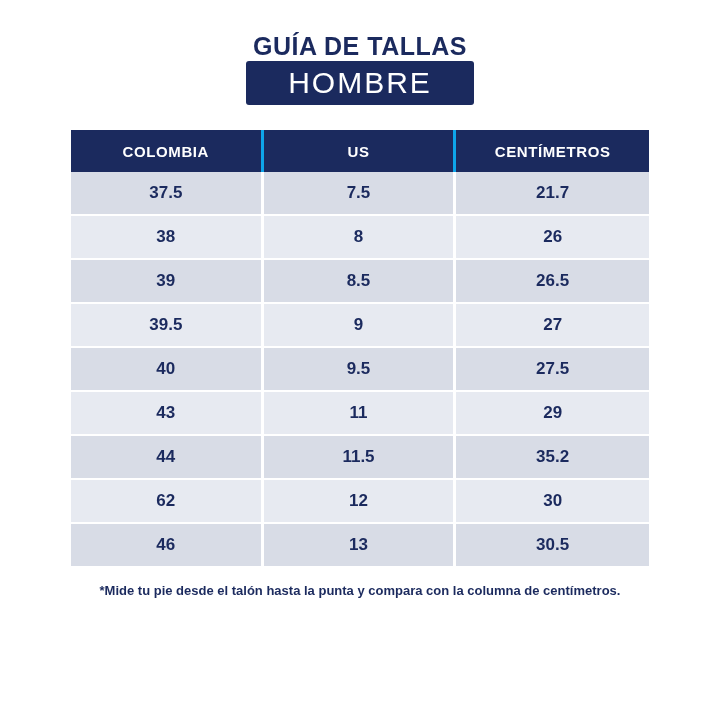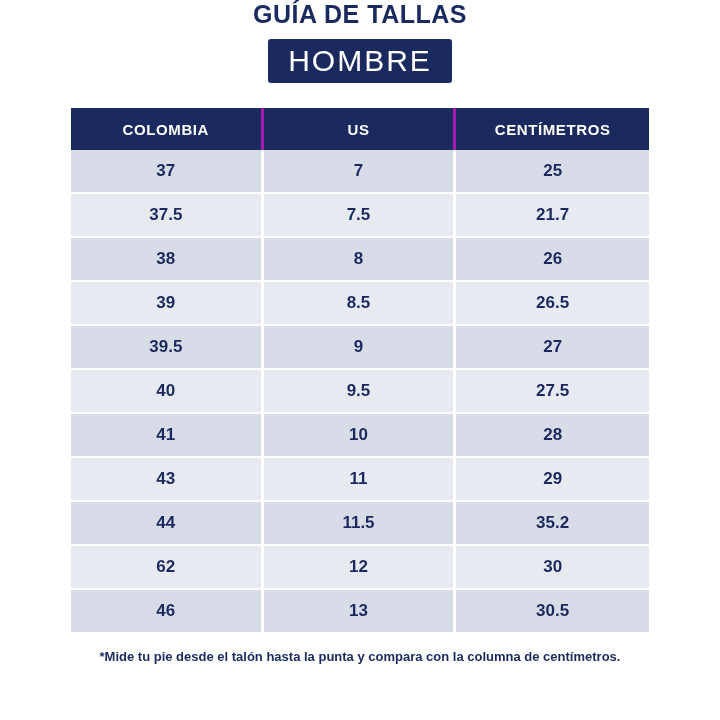--- a/index.html
+++ b/index.html
@@ -17,31 +17,31 @@
     position: relative;
     width: 720px;
     height: 720px;
     box-sizing: border-box;
     background: #ffffff;
     display: flex;
     flex-direction: column;
     align-items: center;
   }
   .title {
+    margin-top: 32px;
     font-size: 25px;
     font-weight: bold;
     letter-spacing: 0.5px;
     color: #1b2a5e;
     text-align: center;
   }
   .subtitle-box {
-    margin-top: 10px;
     background: #1b2a5e;
     color: #ffffff;
-    width: 184px;
+    width: 228px;
     height: 44px;
     display: flex;
     align-items: center;
     justify-content: center;
     border-radius: 3px;
   }
   .subtitle-text {
     font-size: 30px;
     font-weight: normal;
     letter-spacing: 2px;
@@ -54,21 +54,21 @@
     table-layout: fixed;
   }
   table.size-table th {
     background: #1b2a5e;
     color: #ffffff;
     font-size: 15px;
     font-weight: bold;
     letter-spacing: 0.6px;
     height: 40px;
     text-align: center;
-    border-right: 3px solid #a21caf;
+    border-right: 3px solid #0ea5e9;
   }
   table.size-table th:last-child {
     border-right: none;
     text-align: center;
   }
   table.size-table td {
     color: #1b2a5e;
     font-size: 17px;
     font-weight: bold;
     height: 40px;
@@ -109,25 +109,20 @@
   <table class="size-table">
     <thead>
       <tr>
         <th>COLOMBIA</th>
         <th>US</th>
         <th>CENTÍMETROS</th>
       </tr>
     </thead>
     <tbody>
       <tr>
-        <td>37</td>
-        <td>7</td>
-        <td>25</td>
-      </tr>
-      <tr>
         <td>37.5</td>
         <td>7.5</td>
         <td>21.7</td>
       </tr>
       <tr>
         <td>38</td>
         <td>8</td>
         <td>26</td>
       </tr>
       <tr>
@@ -137,25 +132,20 @@
       </tr>
       <tr>
         <td>39.5</td>
         <td>9</td>
         <td>27</td>
       </tr>
       <tr>
         <td>40</td>
         <td>9.5</td>
         <td>27.5</td>
-      </tr>
-      <tr>
-        <td>41</td>
-        <td>10</td>
-        <td>28</td>
       </tr>
       <tr>
         <td>43</td>
         <td>11</td>
         <td>29</td>
       </tr>
       <tr>
         <td>44</td>
         <td>11.5</td>
         <td>35.2</td>

